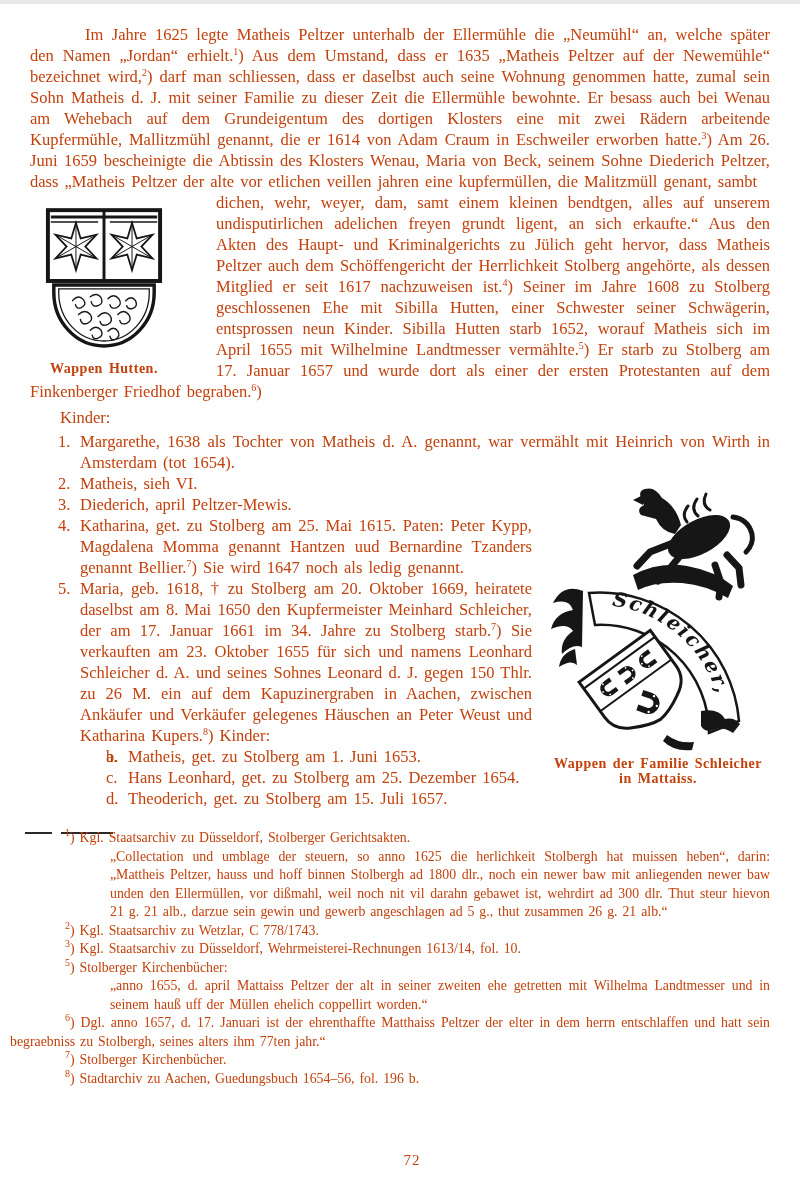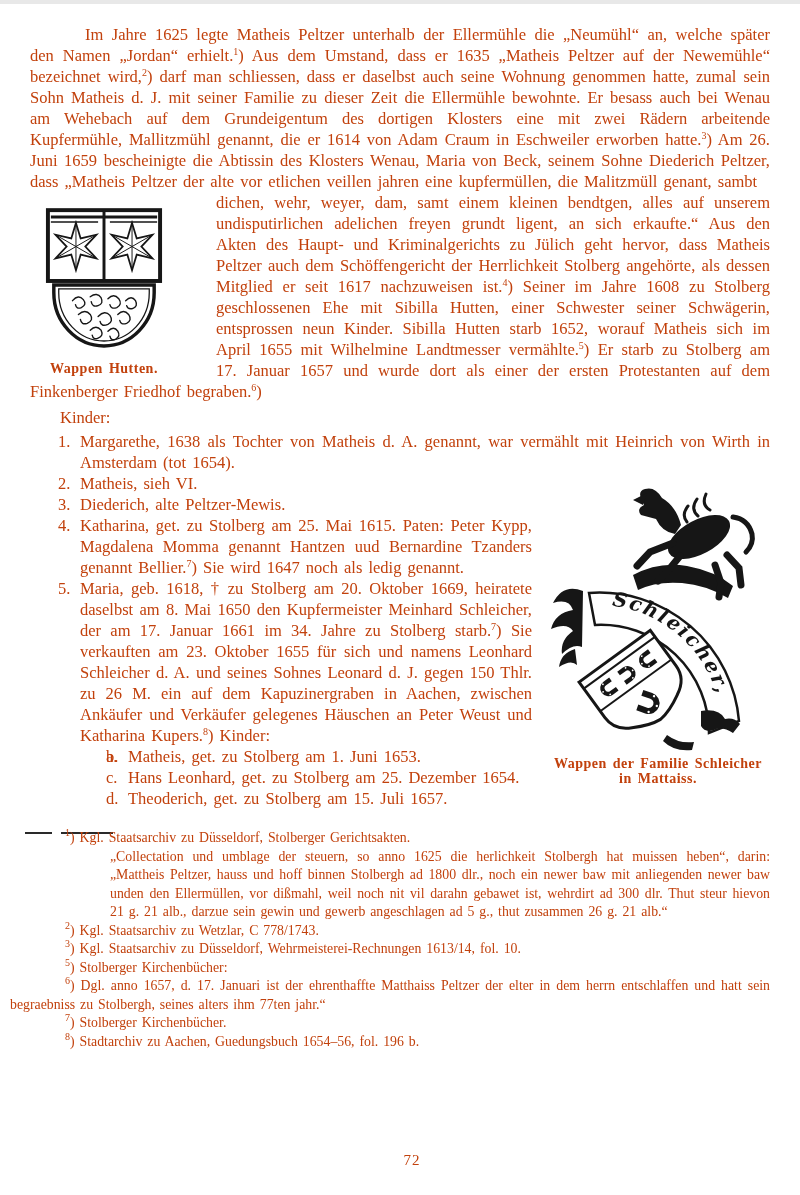--- a/index.html
+++ b/index.html
@@ -148,21 +148,21 @@
             <path d="M118,262 q12,9 27,7 l-2,8 q-18,2 -29,-9 z" fill="#161616"></path>
           </svg>
           <div class="wappen-caption">Wappen der Familie Schleicher</div>
           <div class="wappen-caption">in Mattaiss.</div>
         </div>
         <span class="num">2.</span>
         <span>Matheis, sieh VI.</span>
       </div>
       <div class="child-item">
         <span class="num">3.</span>
-        <span>Diederich, alte Peltzer-Mewis.</span>
+        <span>Diederich, april Peltzer-Mewis.</span>
       </div>
       <div class="child-item">
         <span class="num">4.</span>
         <span>Katharina, get. zu Stolberg am 25. Mai 1615. Paten: Peter Kypp, Magdalena Momma genannt Hantzen uud Bernardine Tzanders genannt Bellier.<sup>7</sup>)  Sie wird 1647 noch als ledig genannt.</span>
       </div>
       <div class="child-item">
         <span class="num">5.</span>
         <span>Maria, geb. 1618, † zu Stolberg am 20. Oktober 1669, heiratete daselbst am 8. Mai 1650 den Kupfermeister Meinhard Schleicher, der am 17. Januar 1661 im 34. Jahre zu Stolberg starb.<sup>7</sup>)  Sie verkauften am 23. Oktober 1655 für sich und namens Leonhard Schleicher d. A. und seines Sohnes Leonard d. J. gegen 150 Thlr. zu 26 M. ein auf dem Kapuzinergraben in Aachen, zwischen Ankäufer und Verkäufer gelegenes Häuschen an Peter Weust und Katharina Kupers.<sup>8</sup>)  Kinder:</span>
       </div>
 
@@ -184,20 +184,21 @@
     </div>
 
     <div class="fn-divider"><span class="seg1"></span><span class="seg2"></span></div>
 
     <div class="footnotes">
       <p class="fn-line"><sup>1</sup>) Kgl. Staatsarchiv zu Düsseldorf, Stolberger Gerichtsakten.</p>
       <p class="fn-quote">„Collectation und umblage der steuern, so anno 1625 die herlichkeit Stolbergh hat muissen heben“, darin: „Mattheis Peltzer, hauss und hoff binnen Stolbergh ad 1800 dlr., noch ein newer baw mit anliegenden newer baw unden den Ellermüllen, vor dißmahl, weil noch nit vil darahn gebawet ist, wehrdirt ad 300 dlr.  Thut steur hievon 21 g. 21 alb., darzue sein gewin und gewerb angeschlagen ad 5 g., thut zusammen 26 g. 21 alb.“</p>
       <p class="fn-line"><sup>2</sup>) Kgl. Staatsarchiv zu Wetzlar, C 778/1743.</p>
       <p class="fn-line"><sup>3</sup>) Kgl. Staatsarchiv zu Düsseldorf, Wehrmeisterei-Rechnungen 1613/14, fol. 10.</p>
       <p class="fn-line"><sup>5</sup>) Stolberger Kirchenbücher:</p>
+      <p class="fn-quote">„anno 1655, d. april Mattaiss Peltzer der alt in seiner zweiten ehe getretten mit Wilhelma Landtmesser und in seinem hauß uff der Müllen ehelich coppellirt worden.“</p>
       <p class="fn-line"><sup>6</sup>) Dgl. anno 1657, d. 17. Januari ist der ehrenthaffte Matthaiss Peltzer der elter in dem herrn entschlaffen und hatt sein begraebniss zu Stolbergh, seines alters ihm 77ten jahr.“</p>
       <p class="fn-line"><sup>7</sup>) Stolberger Kirchenbücher.</p>
       <p class="fn-line"><sup>8</sup>) Stadtarchiv zu Aachen, Guedungsbuch 1654–56, fol. 196 b.</p>
     </div>
   </div>
 
   <div class="page-number">72</div>
 </div>
 
 </body></html>

